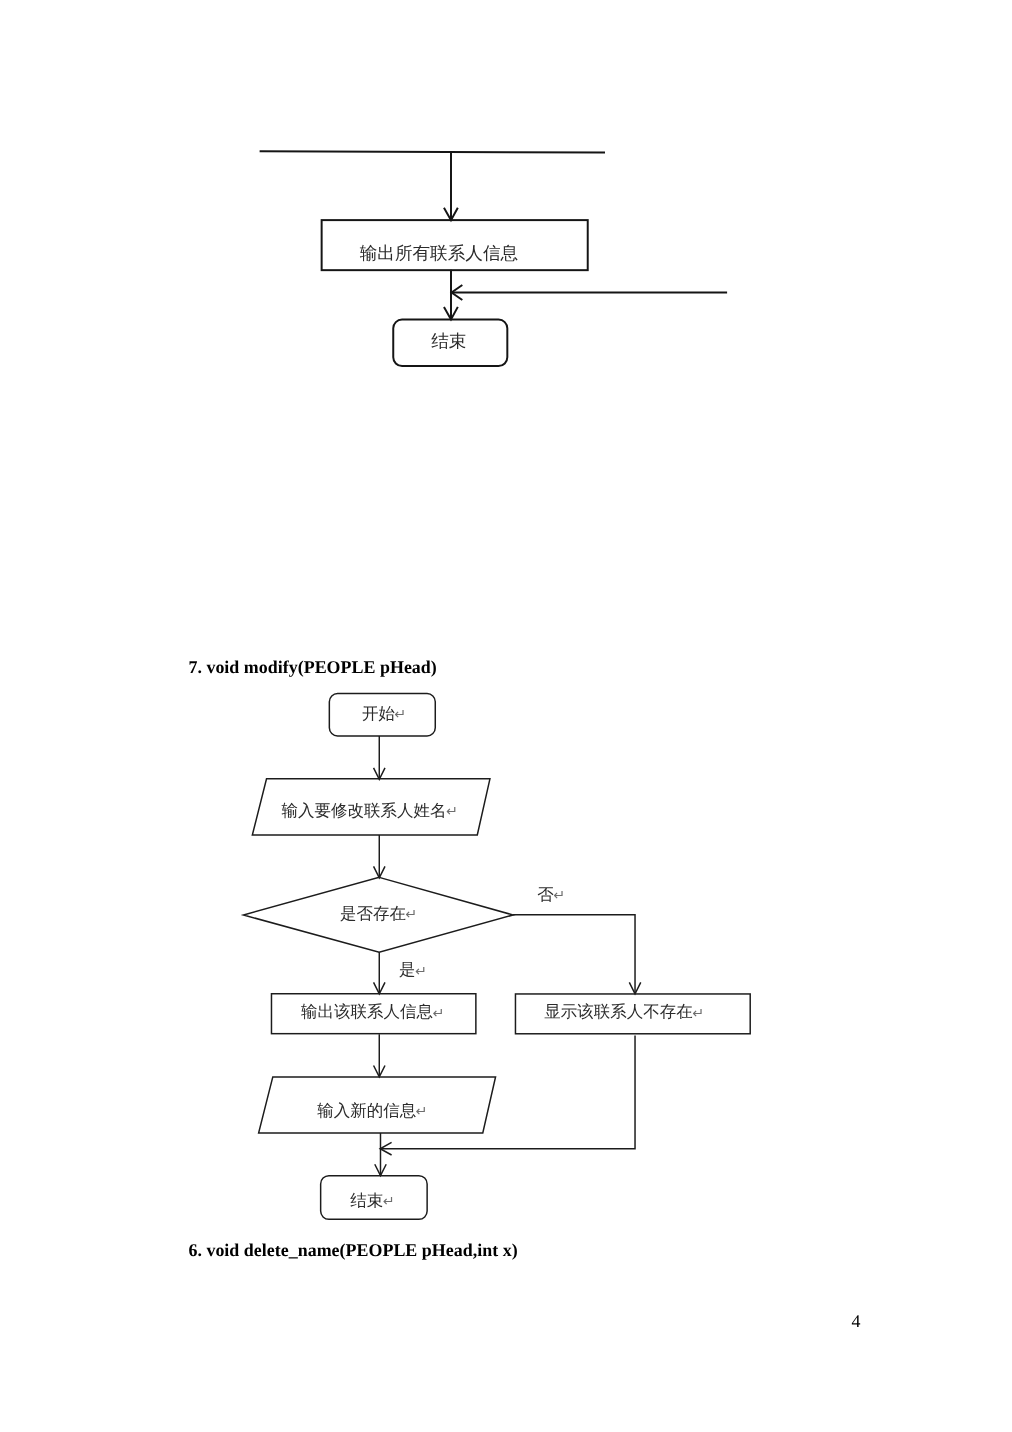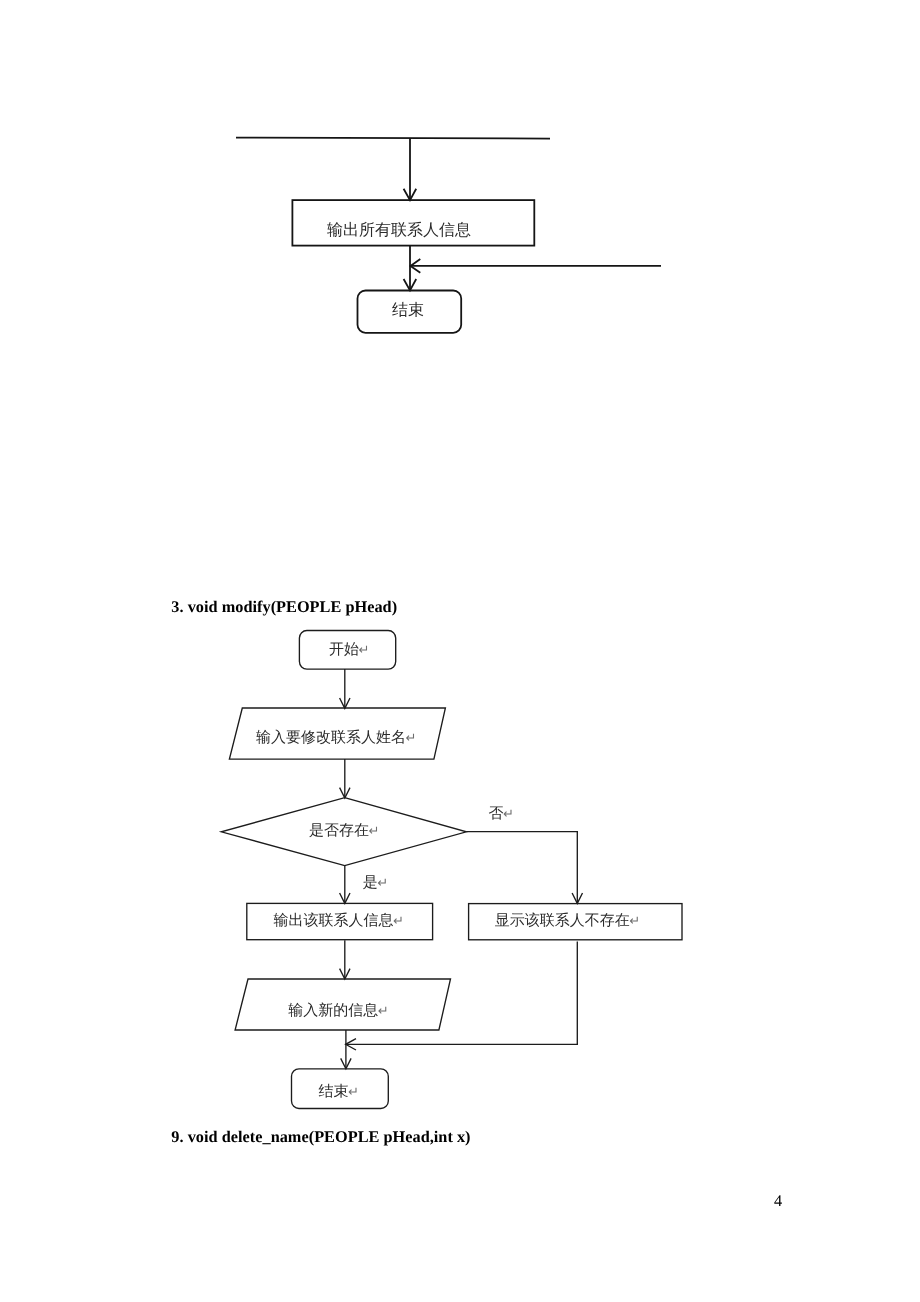--- a/index.html
+++ b/index.html
@@ -63,21 +63,21 @@
 
       <path d="M661 265.9 L410.5 265.9"></path>
       <path d="M420.3 259.1 L410.5 265.9 L420.3 272.7"></path>
 
       <rect x="357.5" y="290.5" width="103.7" height="42.3" rx="8" ry="8"></rect>
     </g>
     <text class="cjk" x="327" y="235" text-anchor="start">输出所有联系人信息</text>
     <text class="cjk" x="392" y="315" text-anchor="start">结束</text>
   </svg>
 
-  <div class="heading" style="left:171.3px; top:596.8px;">3. void modify(PEOPLE pHead)</div>
+  <div class="heading" style="left:171.3px; top:596.8px;">7. void modify(PEOPLE pHead)</div>
 
   <svg class="flow" viewBox="0 0 920 1302">
     <g fill="none" stroke="#1c1c1c" stroke-width="1.35" stroke-linecap="butt">
       <rect x="299.4" y="630.5" width="96.3" height="38.6" rx="7.5" ry="7.5"></rect>
       <path d="M344.8 669.1 L344.8 707.6"></path>
       <path d="M339.6 698 L344.8 708.4 L350 698"></path>
       <polygon points="242.3,708 445.4,708 433.9,759.1 229.4,759.1"></polygon>
       <path d="M344.8 759.1 L344.8 797.2"></path>
       <path d="M339.6 787.6 L344.8 798 L350 787.6"></path>
       <polygon points="344.7,797.6 466.4,831.8 344.7,865.6 221.3,831.8"></polygon>
@@ -100,17 +100,17 @@
     <text class="cjk2" x="256" y="741.55" text-anchor="start"><tspan>输入要修改联系人姓名</tspan><tspan class="pilcrow" dx="-0.5" dy="0.2">↵</tspan></text>
     <text class="cjk2" x="309" y="835.0" text-anchor="start"><tspan>是否存在</tspan><tspan class="pilcrow" dx="-0.5" dy="0.2">↵</tspan></text>
     <text class="cjk2" x="273.6" y="924.8" text-anchor="start"><tspan>输出该联系人信息</tspan><tspan class="pilcrow" dx="-0.5" dy="0.2">↵</tspan></text>
     <text class="cjk2" x="494.8" y="924.8" text-anchor="start"><tspan>显示该联系人不存在</tspan><tspan class="pilcrow" dx="-0.5" dy="0.2">↵</tspan></text>
     <text class="cjk2" x="288.3" y="1014.5" text-anchor="start"><tspan>输入新的信息</tspan><tspan class="pilcrow" dx="-0.5" dy="0.2">↵</tspan></text>
     <text class="cjk2" x="318.5" y="1096.2" text-anchor="start"><tspan>结束</tspan><tspan class="pilcrow" dx="-0.5" dy="0.2">↵</tspan></text>
     <text class="cjk2" x="488.4" y="818.15" text-anchor="start"><tspan>否</tspan><tspan class="pilcrow" dx="-0.5" dy="0.2">↵</tspan></text>
     <text class="cjk2" x="362.7" y="886.8" text-anchor="start"><tspan>是</tspan><tspan class="pilcrow" dx="-0.5" dy="0.2">↵</tspan></text>
   </svg>
 
-  <div class="heading" style="left:171.3px; top:1126.5px;">9. void delete_name(PEOPLE pHead,int x)</div>
+  <div class="heading" style="left:171.3px; top:1126.5px;">6. void delete_name(PEOPLE pHead,int x)</div>
 
   <div class="pagenum" style="left:774px; top:1191px;">4</div>
 
 </div>
 
 </body></html>

